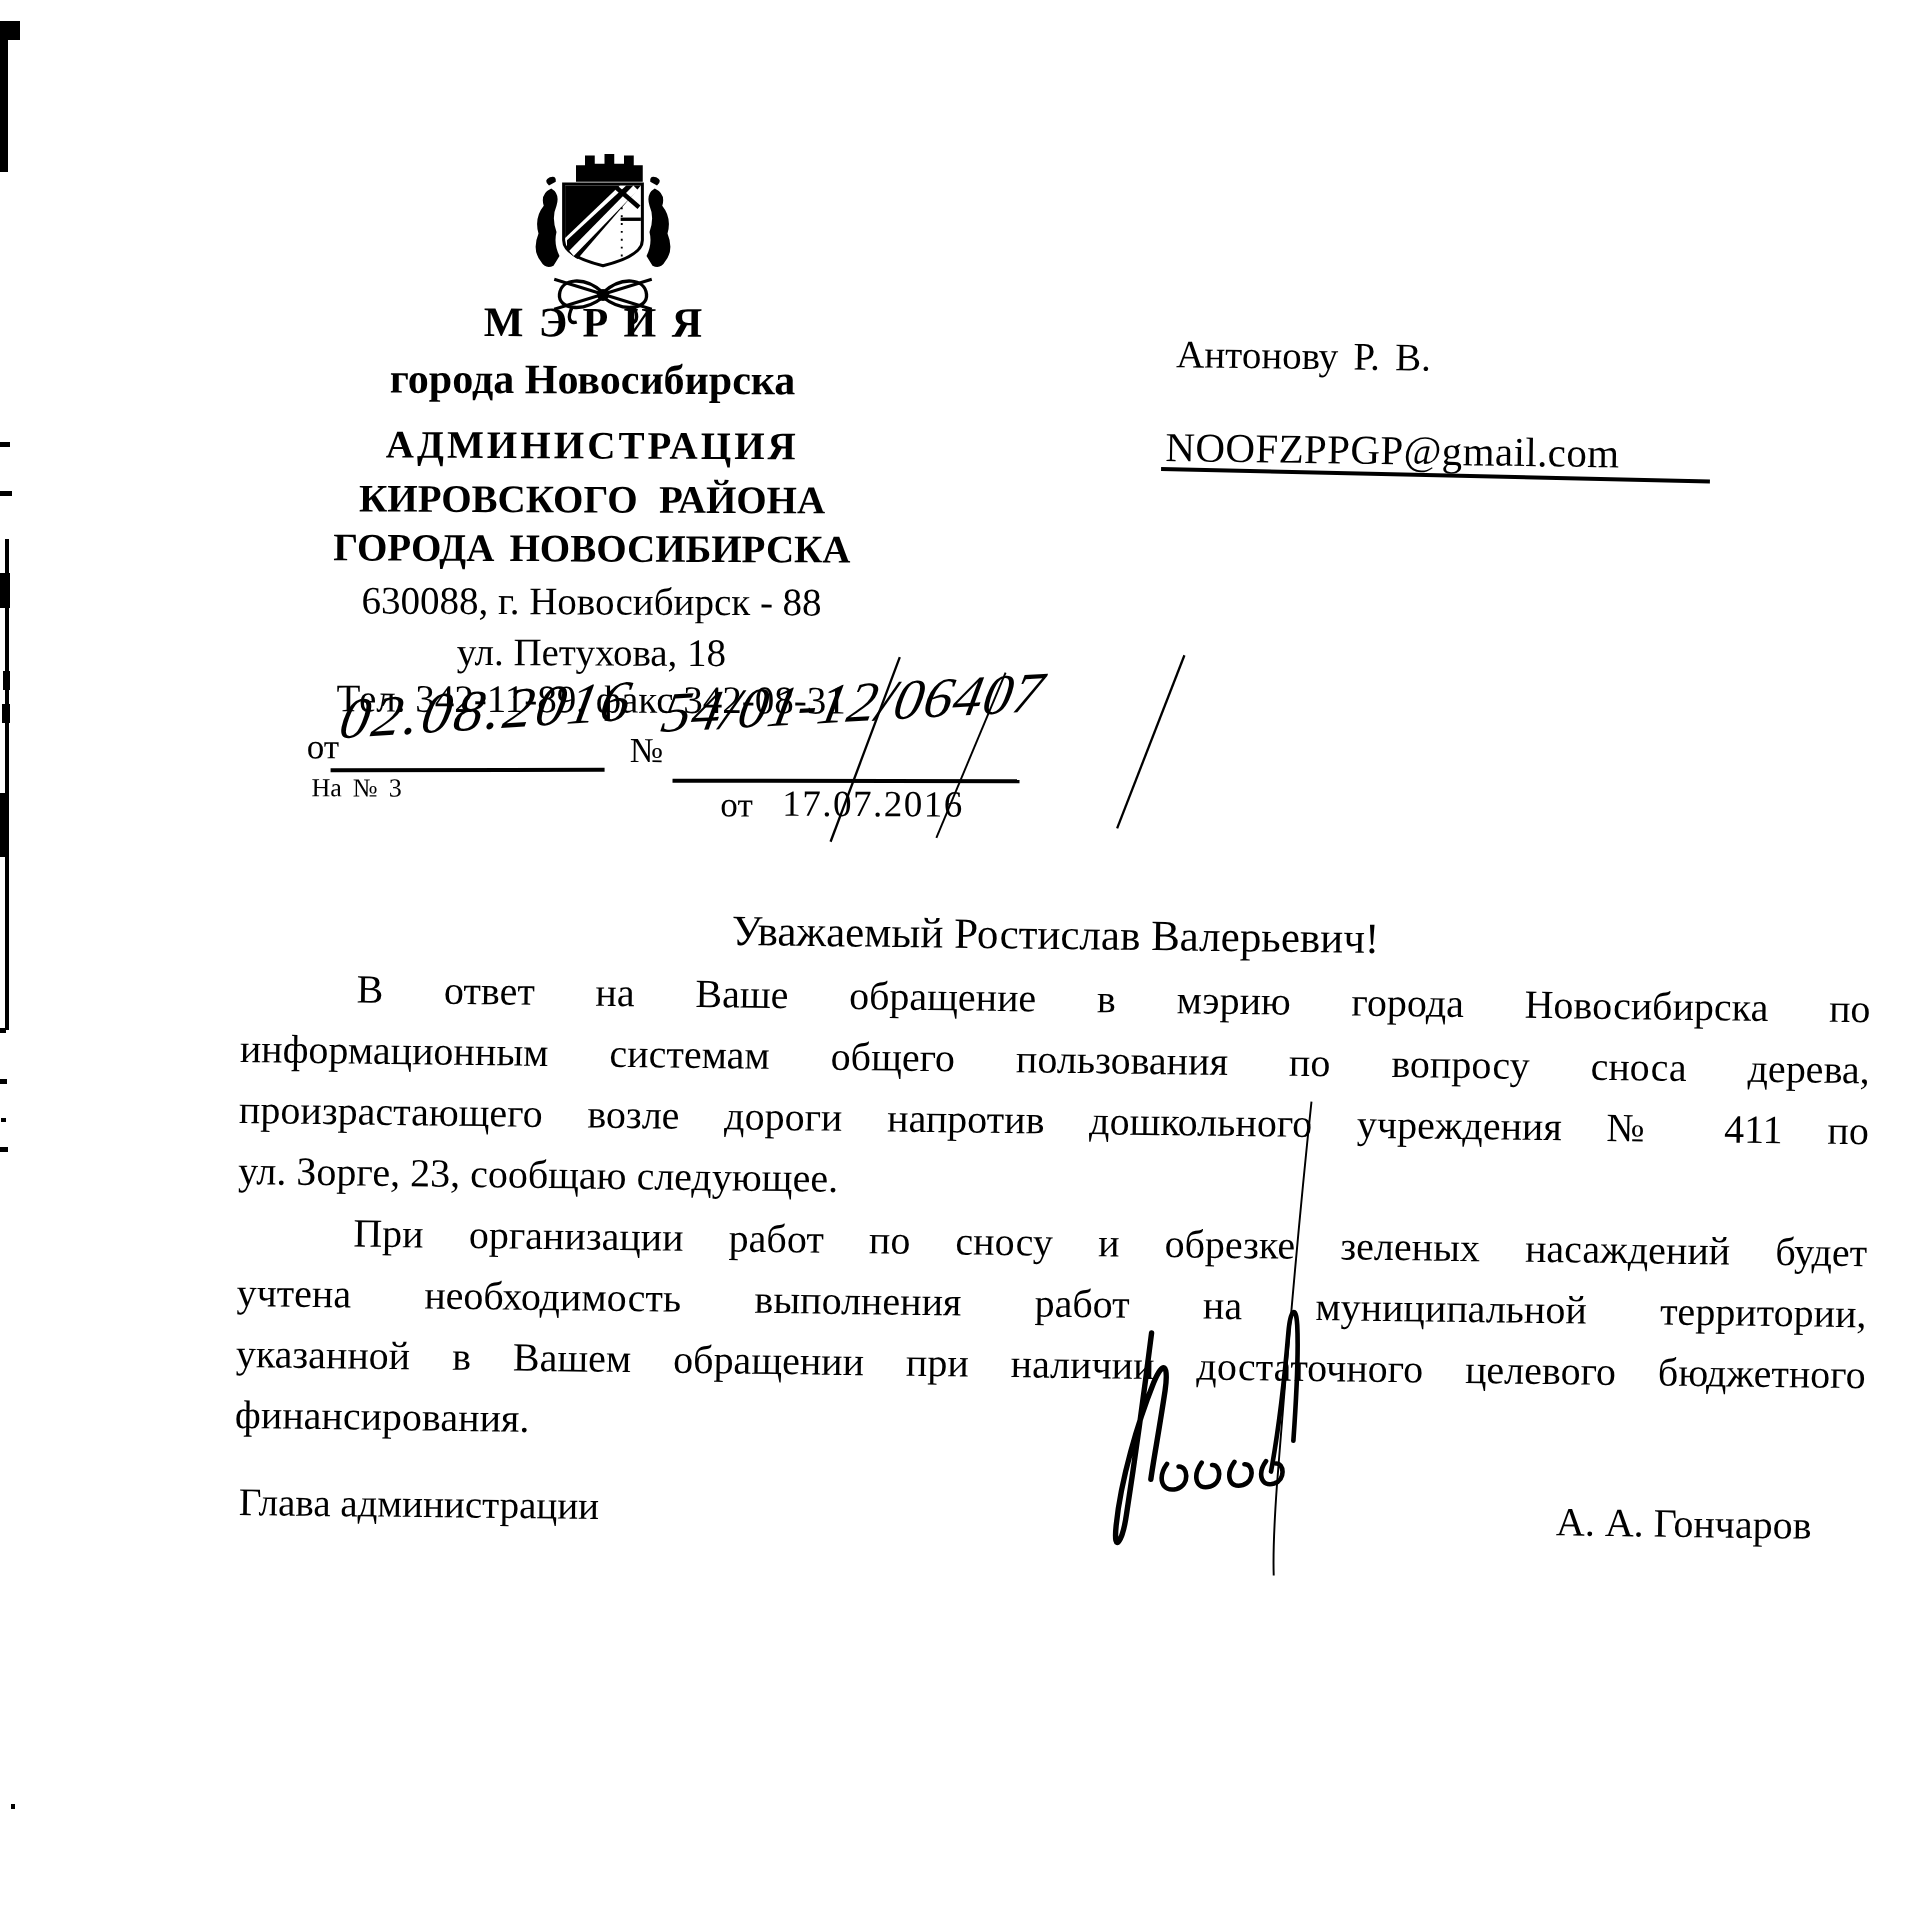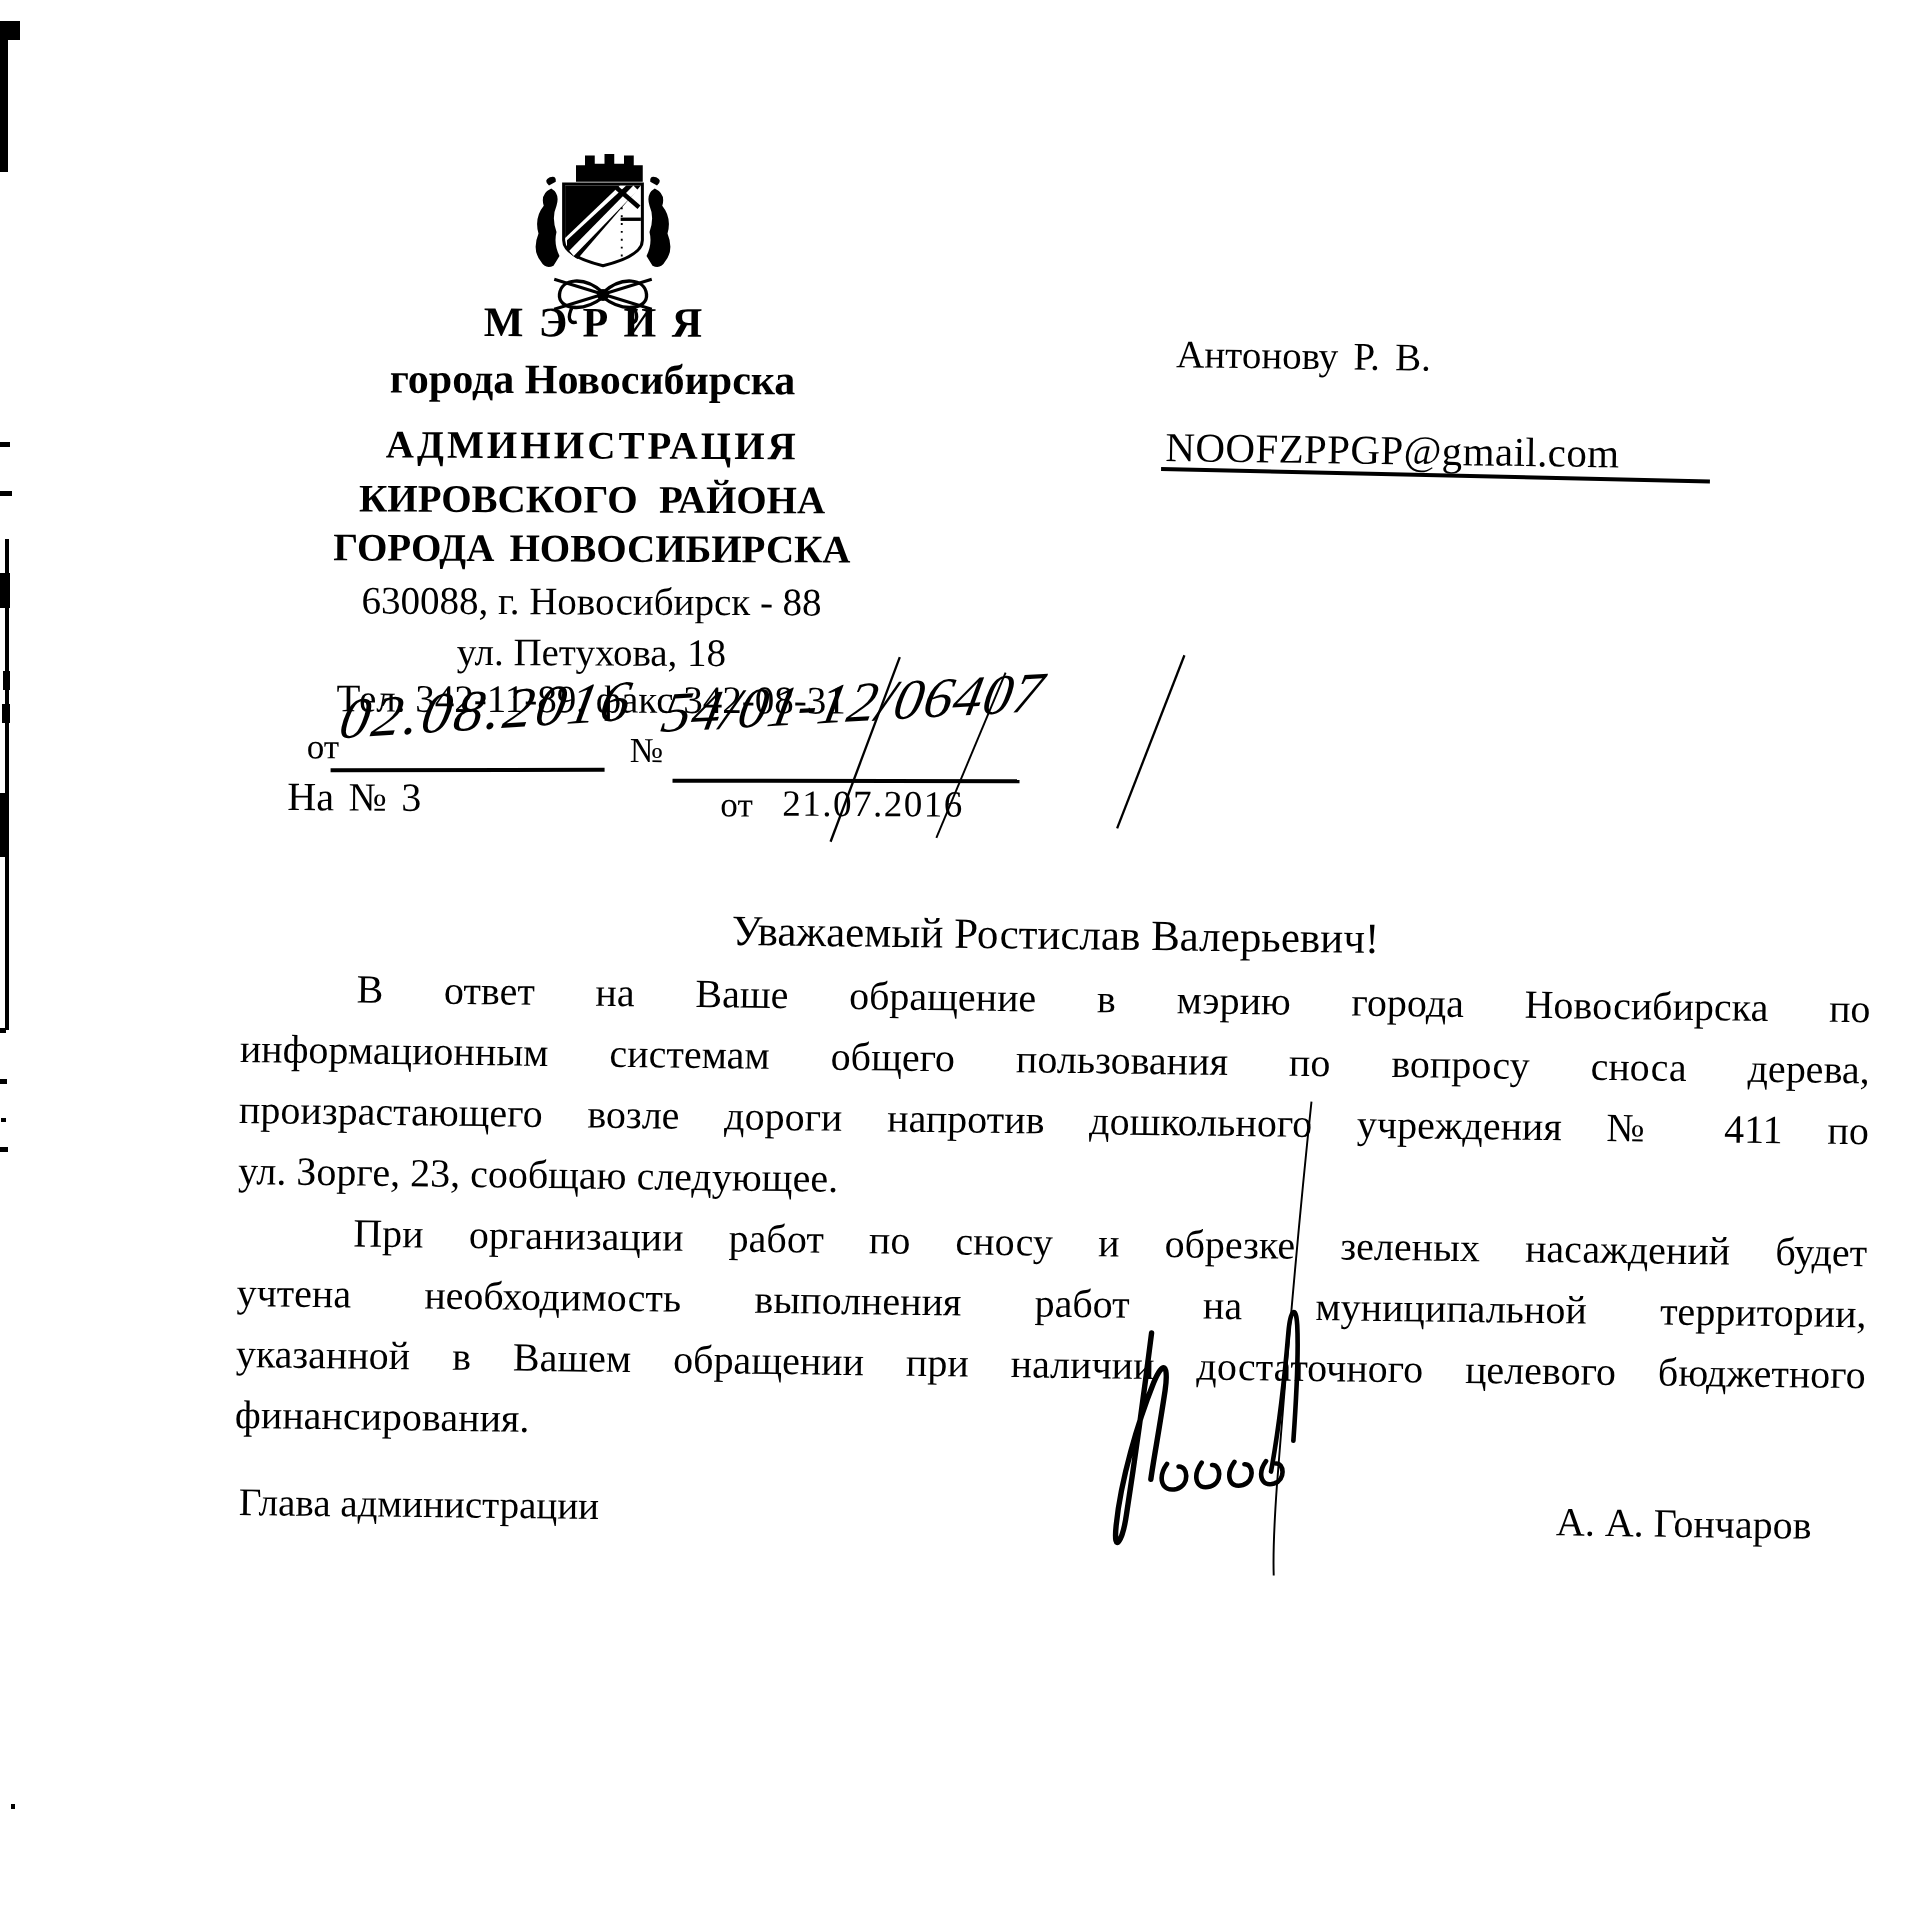--- a/index.html
+++ b/index.html
@@ -24,21 +24,21 @@
   #reference{left:270px;top:690px;width:1117px;height:239px;transform:rotate(0.3deg);transform-origin:0 0;}
   #reference > div{position:absolute;white-space:nowrap;}
   .ref-from   {left:37px;top:37px;font-size:35px;}
   .ref-dateHW {left:65px;top:-5.4px;font-size:58px;font-style:italic;letter-spacing:2.7px;
                transform:skewX(-14deg) rotate(-4deg);transform-origin:0 100%;}
   .ref-ul1    {left:61px;top:77px;width:274px;height:3.5px;background:#000;transform:rotate(-0.4deg);}
   .ref-num    {left:360px;top:39px;font-size:35px;}
   .ref-numHW  {left:387px;top:-11.6px;font-size:57px;font-style:italic;letter-spacing:0.8px;
                transform:skewX(-14deg) rotate(-3.5deg);transform-origin:0 100%;}
   .ref-ul2    {left:403px;top:86px;width:347px;height:3.5px;background:#000;transform:rotate(-0.2deg);}
-  .ref-inc    {left:18px;top:83px;font-size:40px;word-spacing:4.6px;}
+  .ref-inc    {left:42px;top:83px;font-size:26px;word-spacing:4.6px;}
   .ref-incfrom{left:451px;top:93px;font-size:35px;}
   .ref-incdate{left:513px;top:89px;font-size:37px;letter-spacing:1.5px;}
   #ref-strokes{left:732px;top:636px;width:501px;height:250px;}
   
   #recipient{left:1167px;top:331px;width:586px;transform:rotate(0.8deg);transform-origin:0 0;}
   .rcp-name {position:absolute;left:9.6px;top:0;font-size:39px;word-spacing:5.4px;white-space:nowrap;}
   .rcp-email{position:absolute;left:0;top:92px;font-size:41px;letter-spacing:0.4px;white-space:nowrap;}
   .rcp-ul   {position:absolute;left:-3.9px;top:136px;width:549px;height:3.9px;background:#000;
              transform:rotate(0.5deg);transform-origin:0 0;}
   
@@ -101,21 +101,21 @@
 
 <div id="reference" class="abs">
   <div class="ref-from">от</div>
   <div class="ref-dateHW">02.08.2016</div>
   <div class="ref-ul1"></div>
   <div class="ref-num">№</div>
   <div class="ref-numHW">54/01-12/06407</div>
   <div class="ref-ul2"></div>
   <div class="ref-inc">На № 3</div>
   <div class="ref-incfrom">от</div>
-  <div class="ref-incdate">21.07.2016</div>
+  <div class="ref-incdate">17.07.2016</div>
 </div>
 <svg id="ref-strokes" class="abs" viewBox="0 0 1300 650">
   <path d="M435,55 L255,535" stroke="#000" stroke-width="6" fill="none"></path>
   <path d="M710,95 L530,525" stroke="#000" stroke-width="5" fill="none"></path>
   <path d="M1175,50 L1000,500" stroke="#000" stroke-width="6" fill="none"></path>
 </svg>
 
 <div id="recipient" class="abs">
   <div class="rcp-name">Антонову Р. В.</div>
   <div class="rcp-email">NOOFZPPGP@gmail.com</div>

